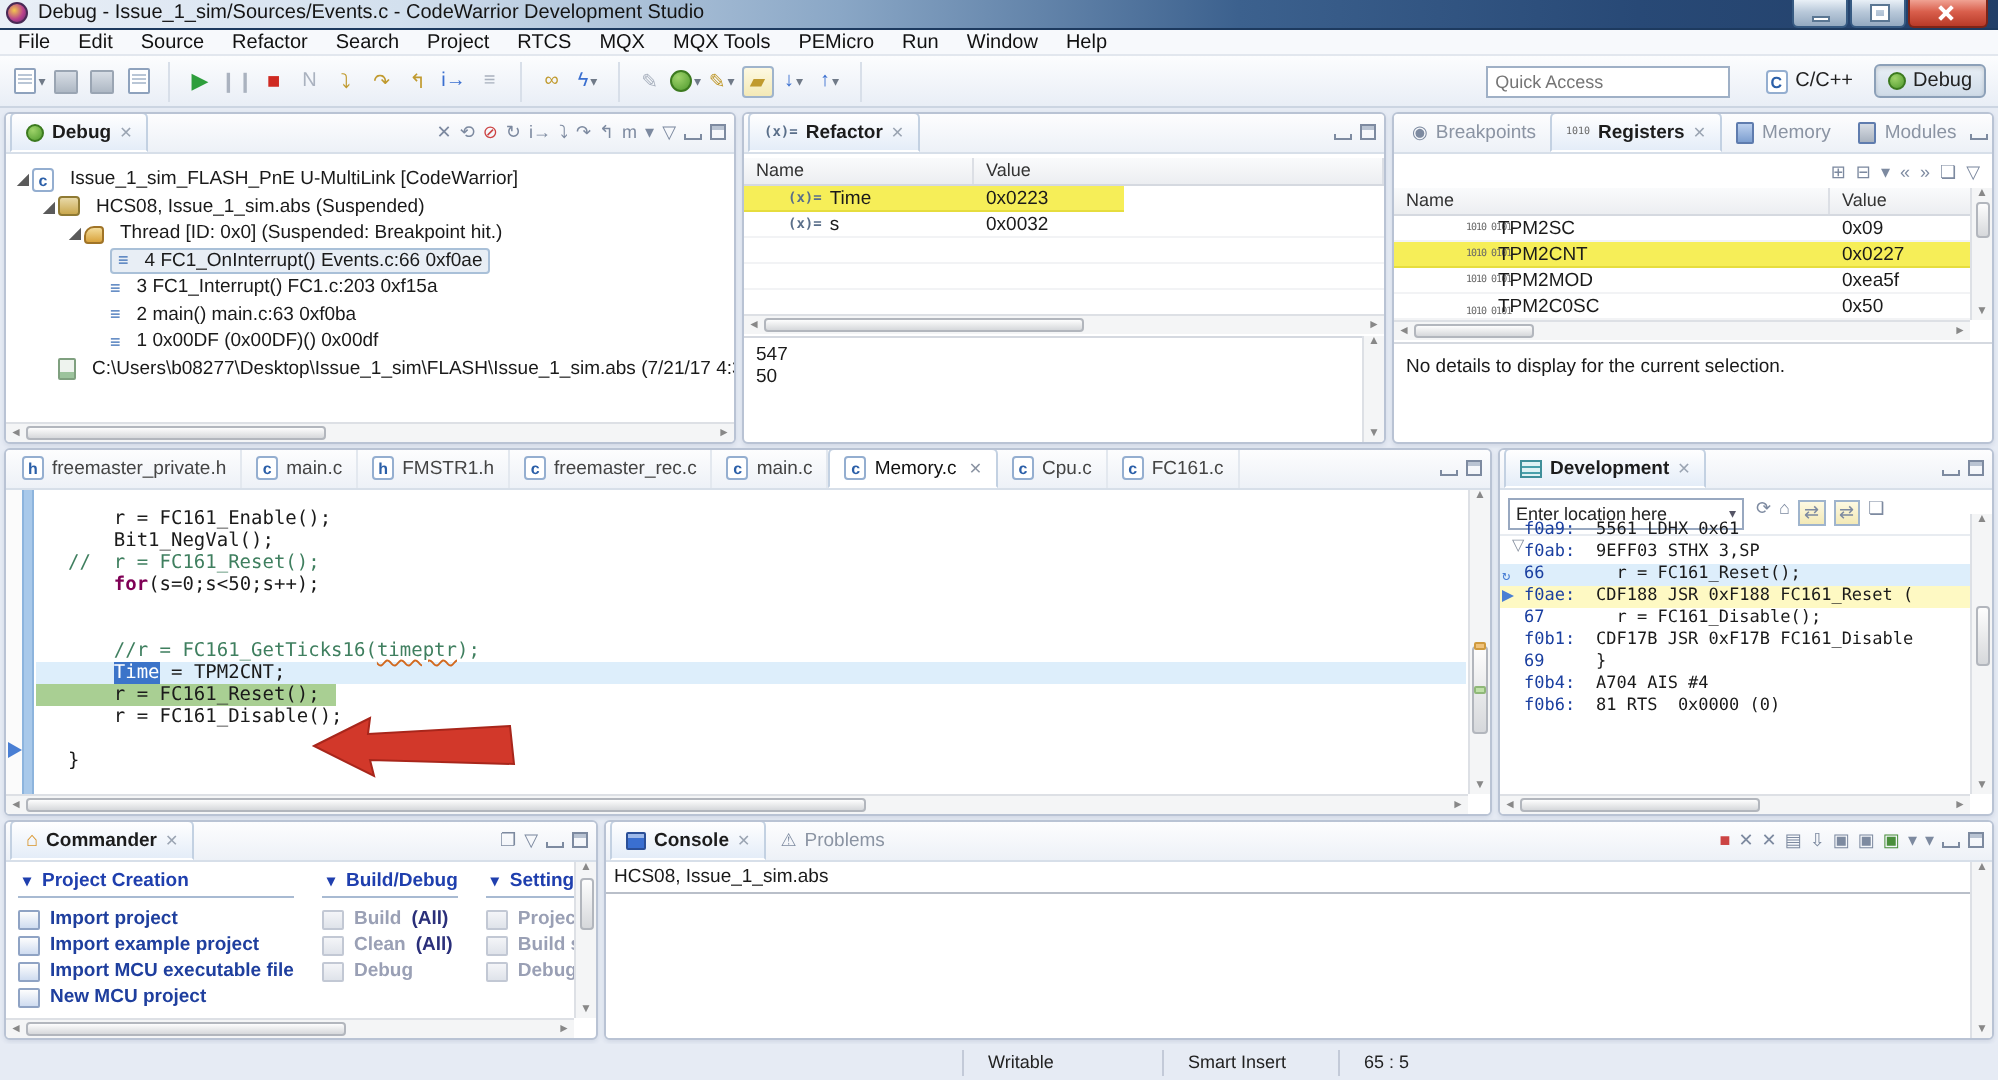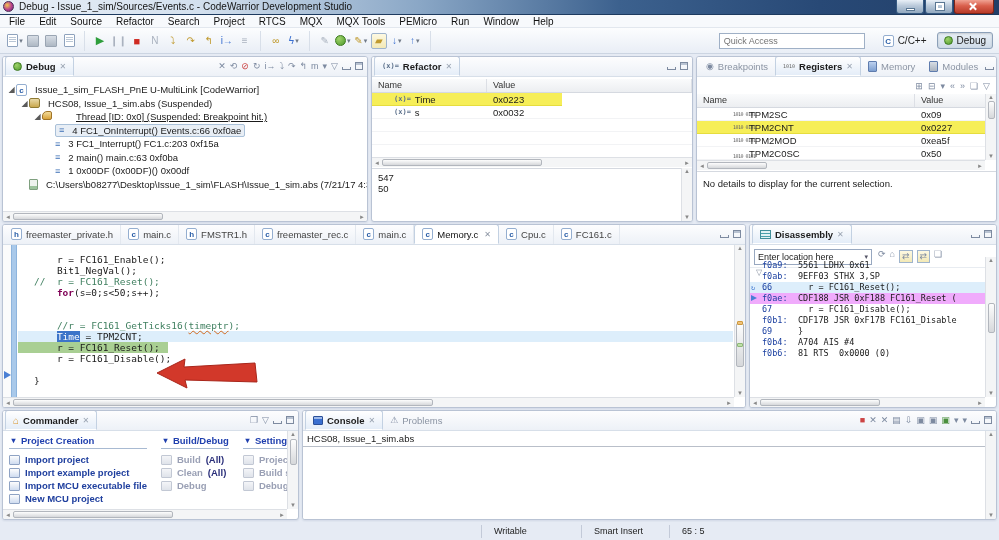--- a/index.html
+++ b/index.html
@@ -36,21 +36,21 @@
   .tb-btn.red{color:#cf2a22;font-size:11px}
   .tb-btn.grey{color:#aab2bf}
   .tb-btn.gold{color:#c09a2e}
   .tb-btn.blue{color:#3a6fd0}
   .tb-btn.pressed{border:1px solid #9fb4cc;background:linear-gradient(#fdf9e2,#f3e9b6)}
   .tb-doc{width:11px;height:13px;background:#fff;border:1px solid #8ea2bd;border-radius:1px;position:relative}
   .tb-doc:after{content:"";position:absolute;left:1px;top:2px;width:7px;height:1px;box-shadow:0 2px 0 #b9c6d6,0 4px 0 #b9c6d6;background:#b9c6d6}
   .tb-floppy{width:12px;height:12px;background:linear-gradient(#d7dde5,#aeb8c4);border:1px solid #9aa5b3;border-radius:1px}
   .tb-bug{width:11px;height:11px;border-radius:50%;background:radial-gradient(circle at 35% 30%,#9fd36a,#4f9a2e);border:1px solid #3c7a1f}
   .tb-caret{font-size:7px;color:#707a88;margin-left:1px}
-  .quick-access{margin-left:auto;width:146px;height:16px;border:1px solid #9fb0c6;background:#fff;
+  .quick-access{margin-left:auto;width:122px;height:16px;border:1px solid #9fb0c6;background:#fff;
     font-size:9px;color:#8a93a2;padding:0 4px;font-family:"Liberation Sans",sans-serif}
   .persp{display:flex;align-items:center;margin:0 6px 0 8px}
   .persp-btn{display:flex;align-items:center;gap:4px;padding:2px 6px;font-size:10px;color:#222;border-radius:3px;margin-left:4px}
   .persp-btn.active{border:1px solid #8ca0b8;background:linear-gradient(#e9f0f7,#cfdbe8);box-shadow:inset 0 1px 2px rgba(0,0,0,.15)}
   .chip{display:inline-block;width:11px;height:12px;background:#fff;border:1px solid #94aed0;border-radius:2px;
     font:bold 8px "Liberation Sans",sans-serif;color:#2b5fa8;text-align:center;line-height:11px}
 
   
   .pane{position:absolute;background:#fff;border:1px solid #b9c3d4;border-radius:3px;overflow:hidden;
     box-shadow:0 1px 2px rgba(60,80,120,.12)}
@@ -125,21 +125,21 @@
   .dis-toolbar{height:22px;display:flex;align-items:center;padding:0 4px;gap:4px;border-bottom:1px solid #e8ecf1}
   .dis-combo{width:118px;height:16px;border:1px solid #98a8c0;background:#fff;display:flex;align-items:center;
     font-size:9px;color:#222;padding:0 3px;justify-content:space-between}
   .dis-combo .car{font-size:7px;color:#556}
   .dis-exp{font-size:8px;color:#8a93a2;padding-left:6px}
   .dis-code{position:absolute;left:0;top:32px;right:11px;bottom:10px;font:8.5px/11px "DejaVu Sans Mono",monospace;white-space:pre;overflow:hidden;padding-top:3px}
   .dl{height:11px;display:flex}
   .dl .mg{width:12px;flex:none;position:relative}
   .dl .ad{color:#1a3fa0;width:36px;flex:none}
   .dl.hlb{background:#ddeefb}
-  .dl.hlg{background:#f0abfc}
+  .dl.hlg{background:#fef9c3}
   .dl .mg .tri{position:absolute;left:1px;top:2px;width:0;height:0;border-left:6px solid #4a7fd4;border-top:3.5px solid transparent;border-bottom:3.5px solid transparent}
   .dl .mg .bpc{position:absolute;left:1px;top:1px;font-size:7px;color:#4a7fd4}
 
   
   .cmd-body{position:absolute;left:0;top:20px;right:11px;bottom:10px;overflow:hidden;display:flex;padding:4px 0 0 6px;gap:14px}
   .cmd-col{white-space:nowrap}
   .cmd-title{color:#1f3fae;font-weight:bold;font-size:9.5px;border-bottom:1px solid #a8bad2;padding-bottom:2px;margin-bottom:4px;display:flex;gap:3px;align-items:center}
   .cmd-title .exp{color:#1f3fae}
   .cmd-item{display:flex;align-items:center;gap:5px;height:13px;font-size:9.5px;color:#1f3f9e;font-weight:bold}
   .cmd-item.dis{color:#9aa0b5}
@@ -282,21 +282,21 @@
         </div>
         <div class="tree-row" style="padding-left: 17px;">
           <span class="exp">◢</span>
           <span class="label-wrap" style="display: flex; align-items: flex-start; gap: 4px;">
             <span class="ic-target"></span>
             <span class="label">HCS08, Issue_1_sim.abs (Suspended)</span>
           </span>
         </div>
         <div class="tree-row" style="padding-left: 30px;">
           <span class="exp">◢</span>
-          <span class="label-wrap" style="display: flex; align-items: flex-start; gap: 20px; text-decoration: underline;">
+          <span class="label-wrap" style="display: flex; align-items: flex-end; gap: 4px;">
             <span class="ic-thread"></span>
             <span class="label">Thread [ID: 0x0] (Suspended: Breakpoint hit.)</span>
           </span>
         </div>
         <div class="tree-row selected" style="padding-left: 43px;">
           <span class="exp"></span>
           <span class="label-wrap" style="display: flex; align-items: center; gap: 4px;">
             <span class="ic-frame">≡</span>
             <span class="label">4 FC1_OnInterrupt() Events.c:66 0xf0ae</span>
           </span>
@@ -531,21 +531,21 @@
         <div class="sb-thumb" style="width:420px;height:7px"></div>
         <span class="sb-arrow" style="margin-left:auto">►</span>
       </div>
     </div>
   </div>
 
   <div class="pane" style="left:749px;top:224px;width:248px;height:184px">
     <div class="pane-header">
       <div class="ptab active">
         <span class="ic-disasm"></span>
-        <span>Disassembly</span>
+        <span>Development</span>
           <span class="tx">✕</span>
       </div>
       <div class="pane-tools">
         <span class="btn-min"></span>
         <span class="btn-max"></span>
       </div>
     </div>
     <div style="position:absolute;left:0;top:21px;right:0">
       <div class="dis-toolbar">
         <div class="dis-combo">

